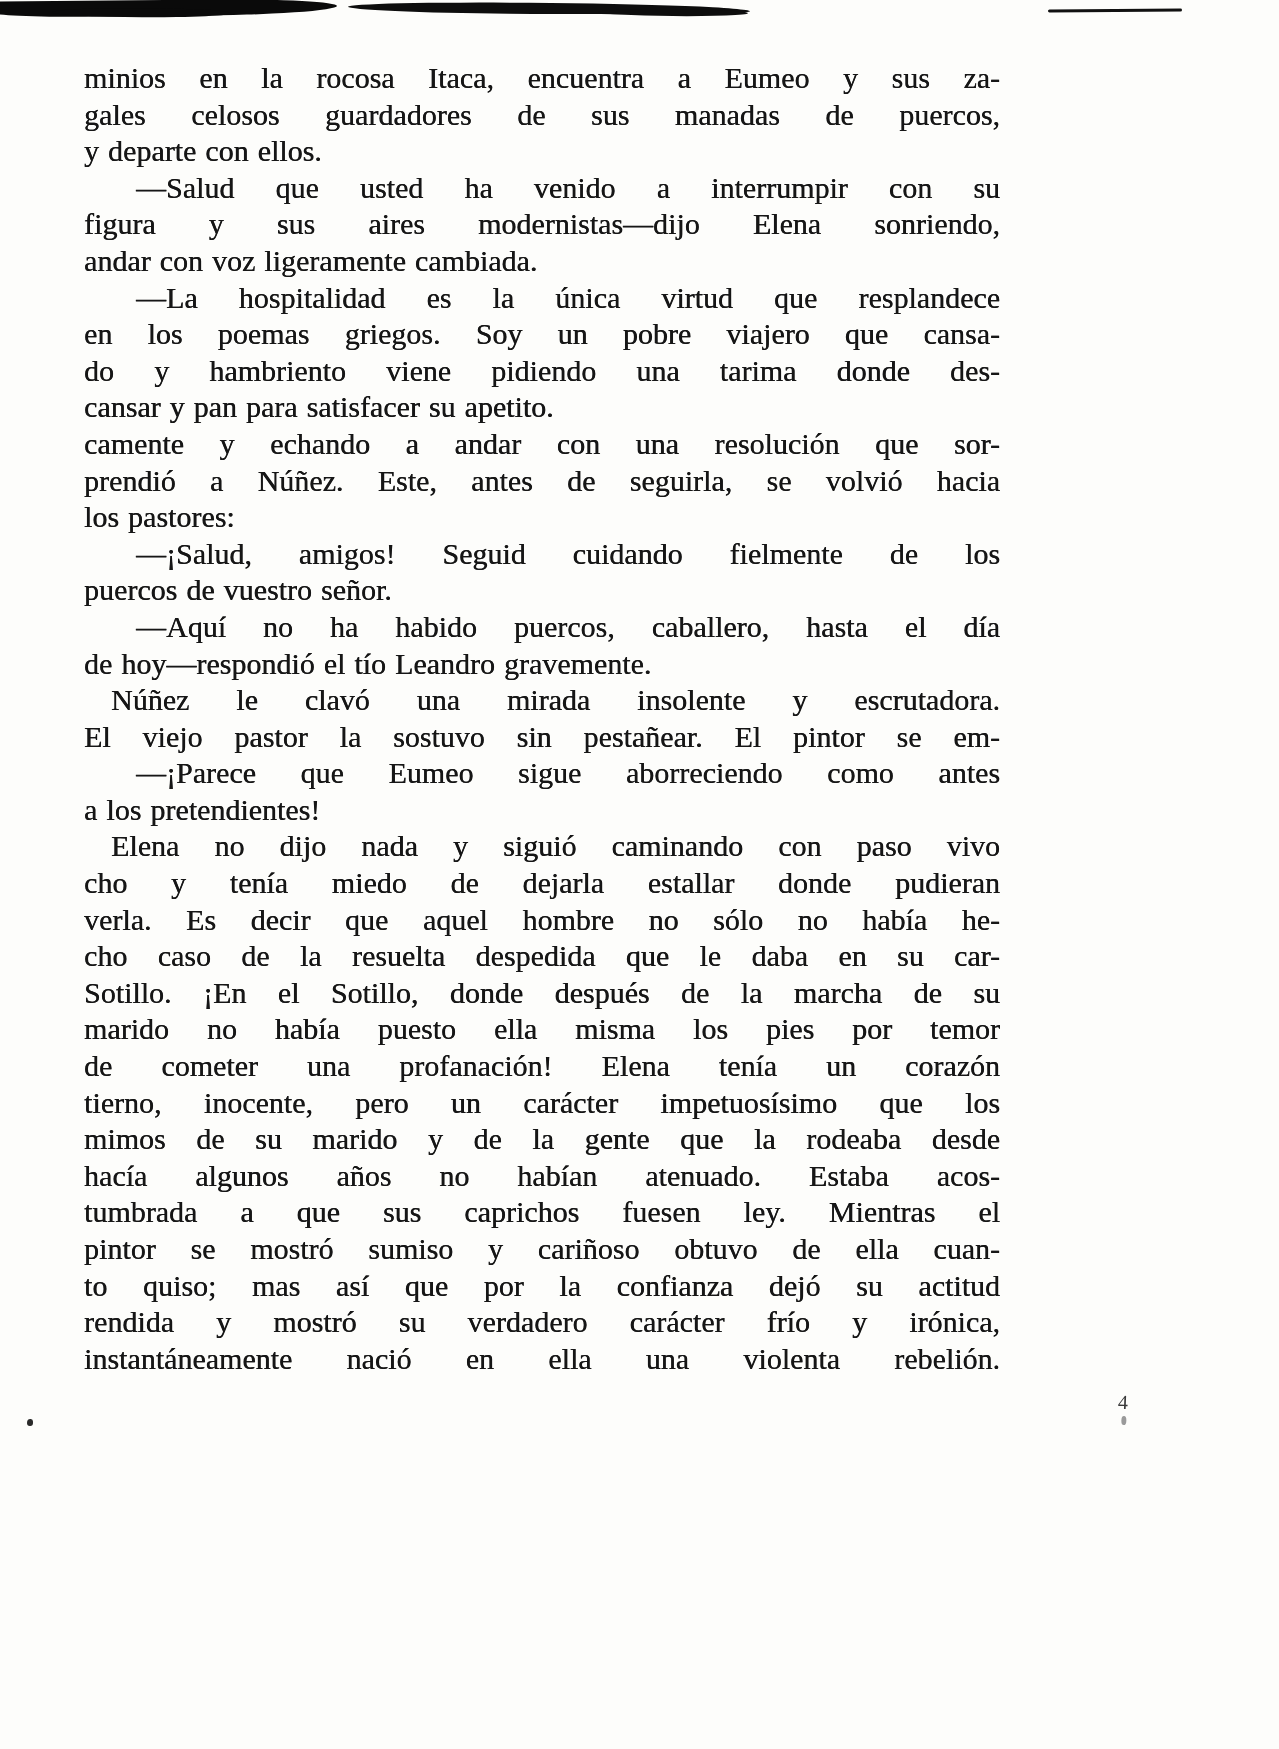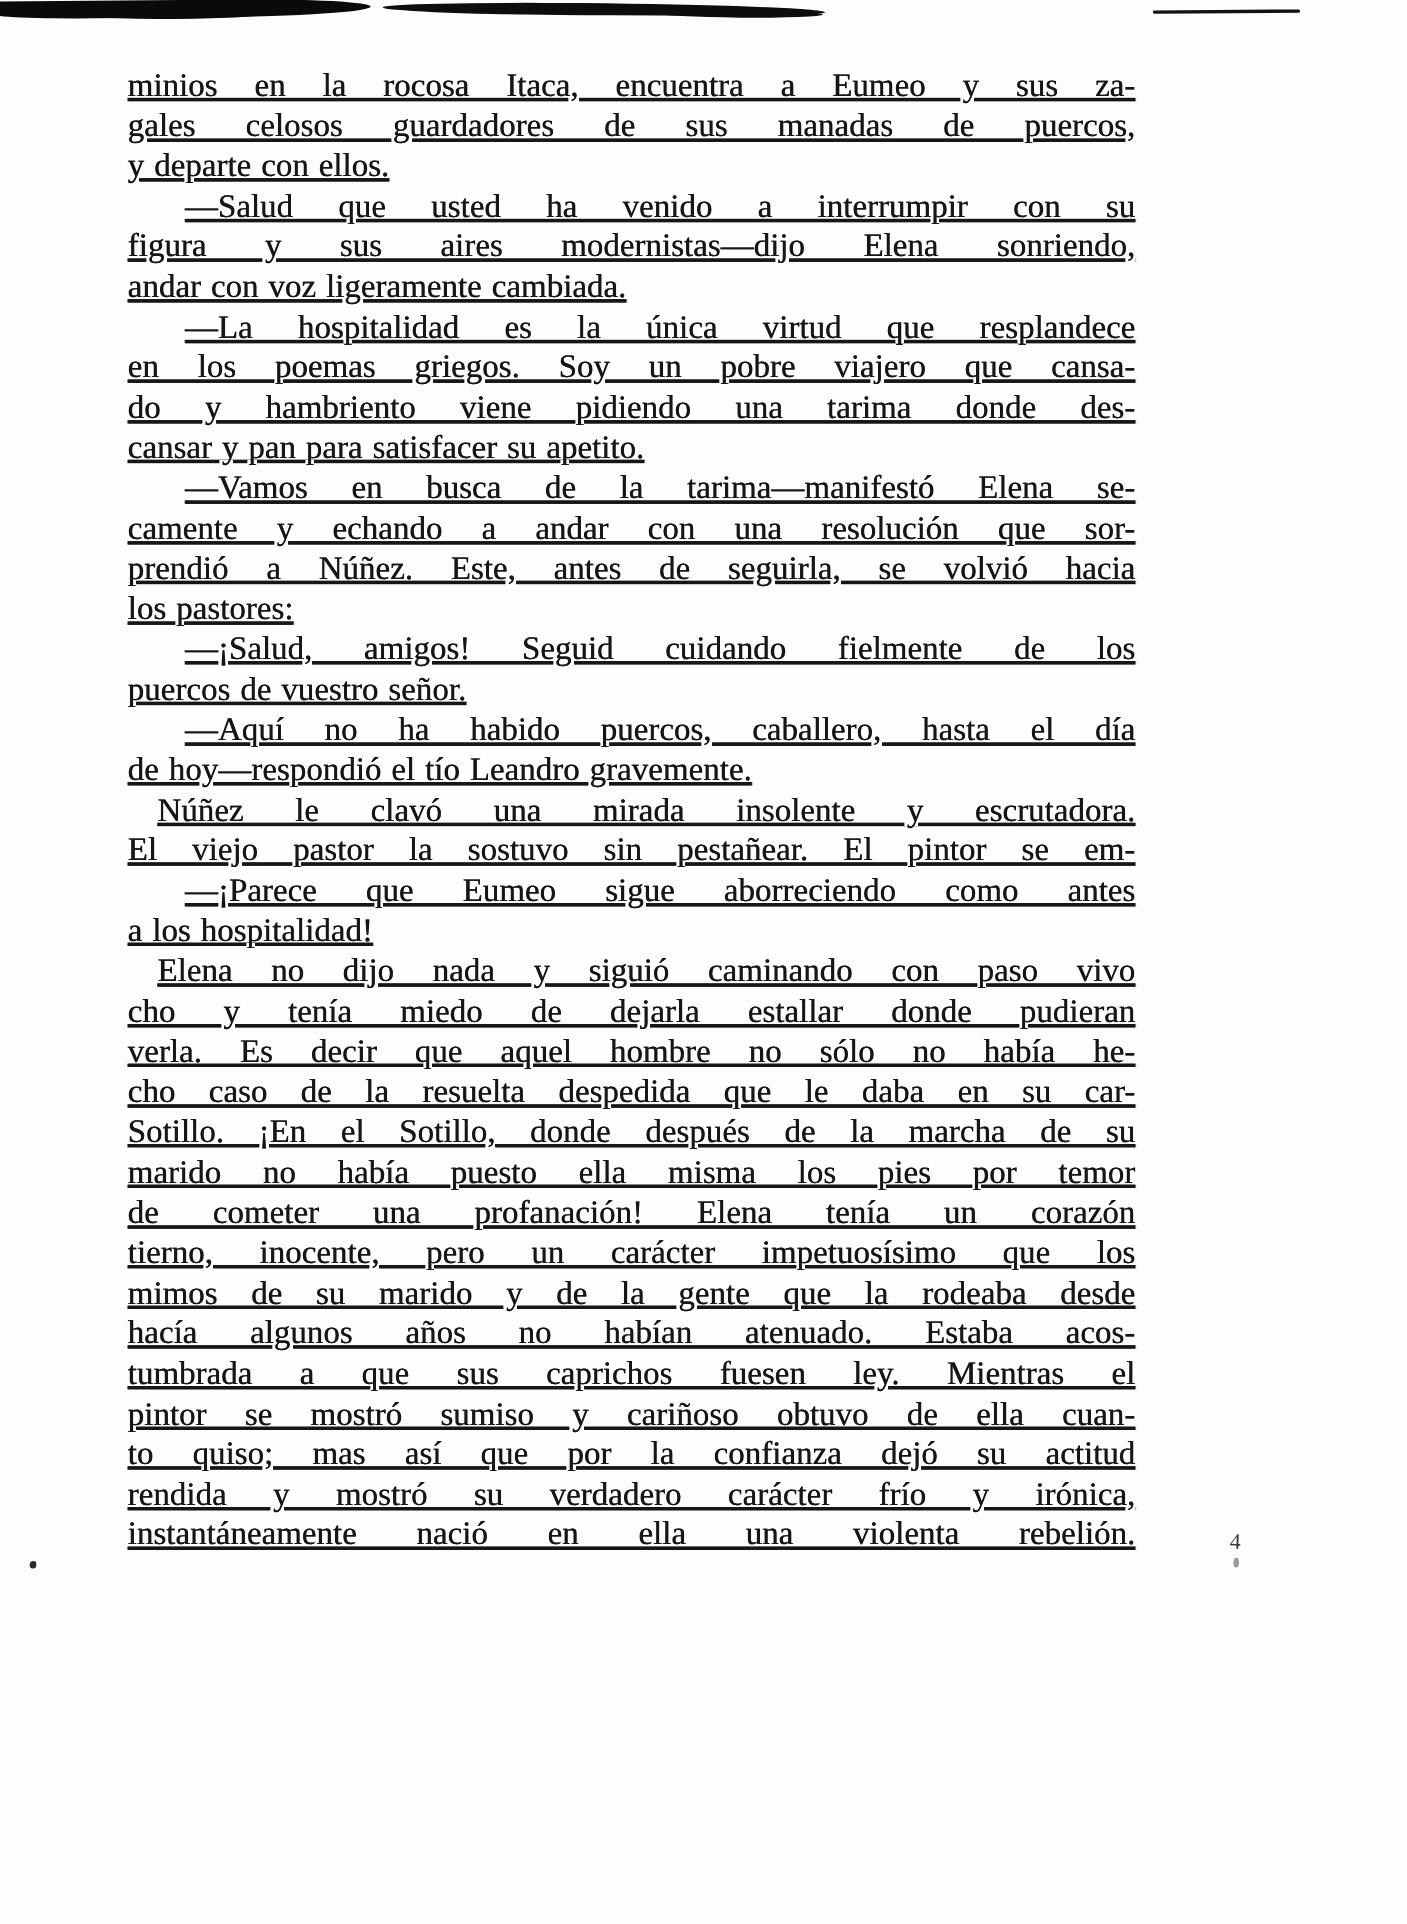--- a/index.html
+++ b/index.html
@@ -77,28 +77,27 @@
     content: "";
     position: absolute;
     left: 4px; top: 24px;
     width: 5px; height: 9px;
     background: #9a9a9a;
     border-radius: 50%;
   }
   
   .text-block {
     position: absolute;
-    left: 116px;
+    left: 84px;
     top: 60px;
     width: 916px;
     font-size: 30px;
     line-height: 36.6px;
     word-spacing: 1.5px;
     text-shadow: 0.35px 0 0 currentColor;
-    text-decoration: underline;
   }
   .para { margin: 0; padding: 0; }
   .ln {
     display: block;
     text-align: justify;
     white-space: normal;
   }
   .ln.j { text-align-last: justify; }
   .ind-lg { text-indent: 52px; }
   .ind-sm { text-indent: 27px; }
@@ -129,21 +128,20 @@
     </div>
 
     <div class="para">
       <span class="ln j ind-lg">—La hospitalidad es la única virtud que resplandece</span>
       <span class="ln j">en los poemas griegos. Soy un pobre viajero que cansa-</span>
       <span class="ln j">do y hambriento viene pidiendo una tarima donde des-</span>
       <span class="ln">cansar y pan para satisfacer su apetito.</span>
     </div>
 
     <div class="para">
-      <span class="ln j ind-lg">—Vamos en busca de la tarima—manifestó Elena se-</span>
       <span class="ln j">camente y echando a andar con una resolución que sor-</span>
       <span class="ln j">prendió a Núñez. Este, antes de seguirla, se volvió hacia</span>
       <span class="ln">los pastores:</span>
     </div>
 
     <div class="para">
       <span class="ln j ind-lg">—¡Salud, amigos! Seguid cuidando fielmente de los</span>
       <span class="ln">puercos de vuestro señor.</span>
     </div>
 
@@ -152,21 +150,21 @@
       <span class="ln">de hoy—respondió el tío Leandro gravemente.</span>
     </div>
 
     <div class="para">
       <span class="ln j ind-sm">Núñez le clavó una mirada insolente y escrutadora.</span>
       <span class="ln j">El viejo pastor la sostuvo sin pestañear. El pintor se em-</span>
     </div>
 
     <div class="para">
       <span class="ln j ind-lg">—¡Parece que Eumeo sigue aborreciendo como antes</span>
-      <span class="ln">a los hospitalidad!</span>
+      <span class="ln">a los pretendientes!</span>
     </div>
 
     <div class="para">
       <span class="ln j ind-sm">Elena no dijo nada y siguió caminando con paso vivo</span>
       <span class="ln j">cho y tenía miedo de dejarla estallar donde pudieran</span>
       <span class="ln j">verla. Es decir que aquel hombre no sólo no había he-</span>
       <span class="ln j">cho caso de la resuelta despedida que le daba en su car-</span>
       <span class="ln j">Sotillo. ¡En el Sotillo, donde después de la marcha de su</span>
       <span class="ln j">marido no había puesto ella misma los pies por temor</span>
       <span class="ln j">de cometer una profanación! Elena tenía un corazón</span>

